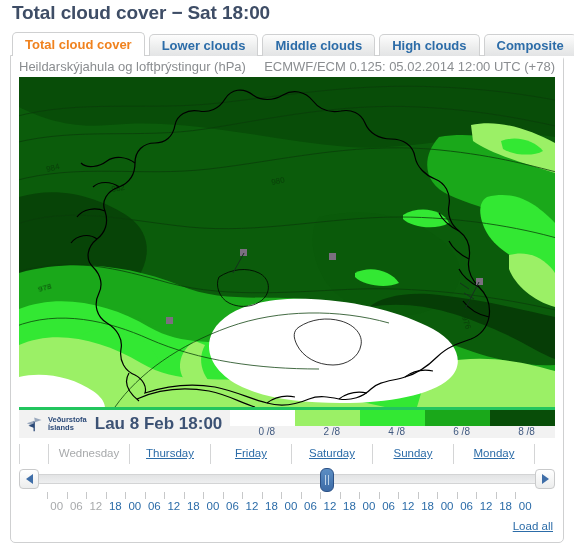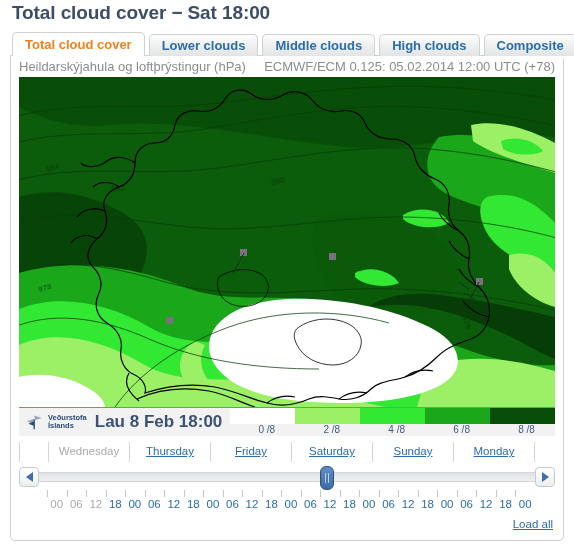--- a/index.html
+++ b/index.html
@@ -94,21 +94,21 @@
   }
   .map-wrap svg { display: block; }
 
   
   .legend-bar {
     display: flex;
     align-items: stretch;
     height: 28px;
     margin: 0 8px;
     background: #f2f2f2;
-    border-top: 1px solid #22c55e;
+    border-top: 3px solid #22c55e;
   }
   .legend-left {
     display: flex;
     align-items: center;
     padding-left: 6px;
     flex: 0 0 auto;
   }
   .vi-logo {
     display: flex;
     align-items: center;

